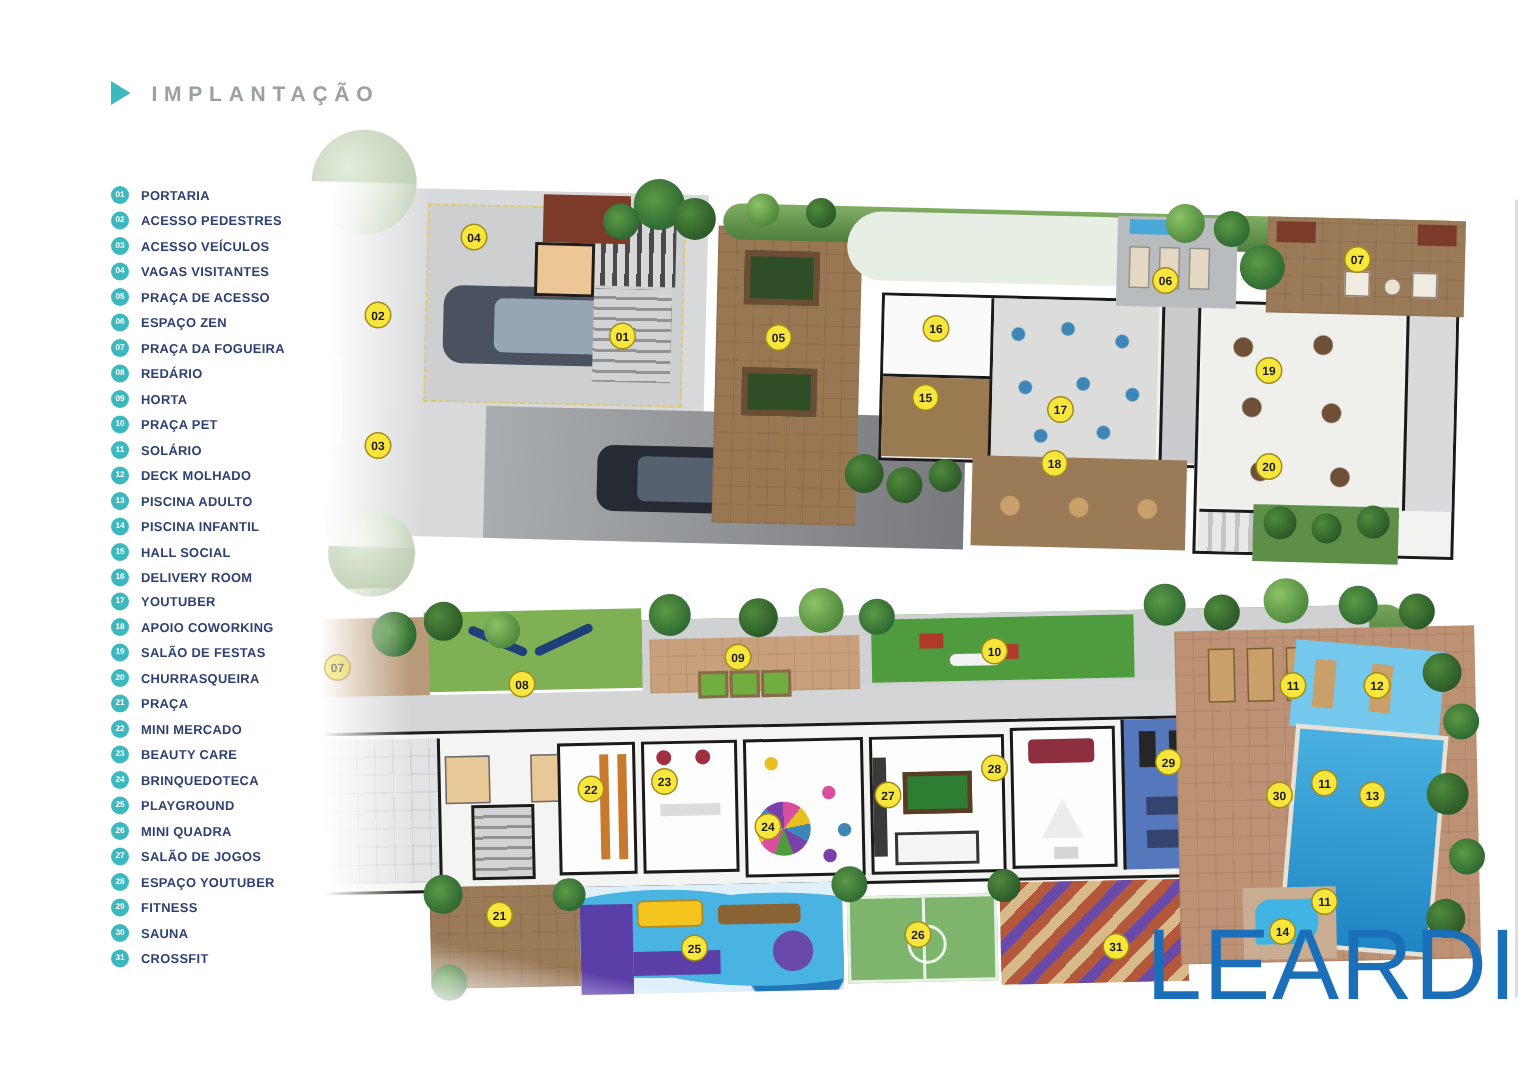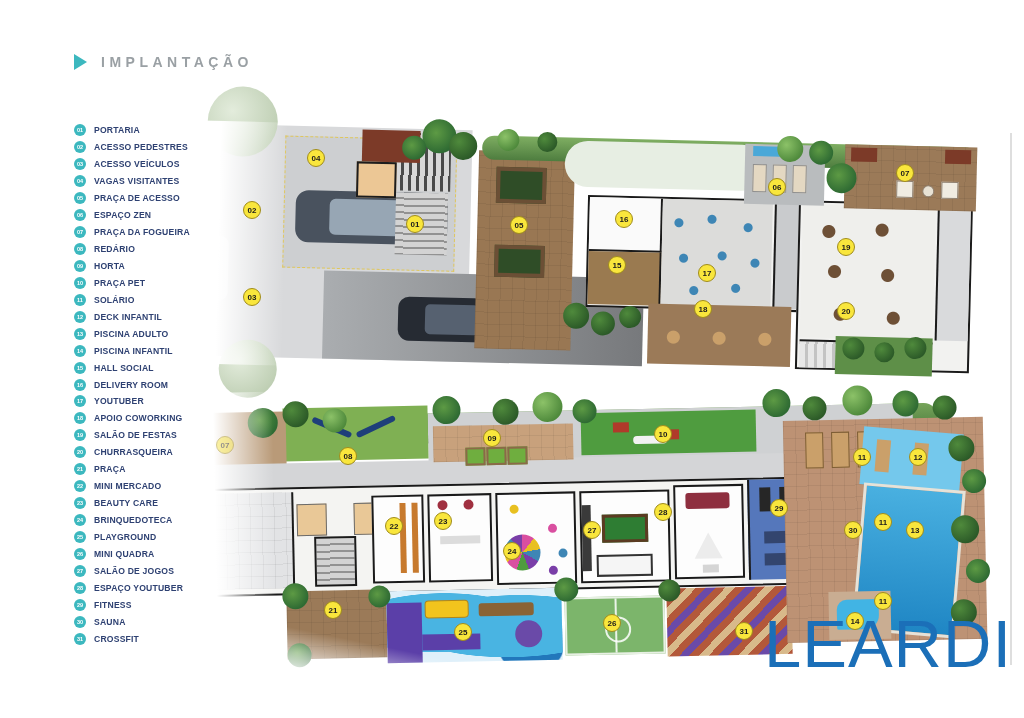--- a/index.html
+++ b/index.html
@@ -128,21 +128,21 @@
     <span class="llabel">PRAÇA PET</span>
   </div>
 
   <div class="lrow">
     <span class="lnum">11</span>
     <span class="llabel">SOLÁRIO</span>
   </div>
 
   <div class="lrow">
     <span class="lnum">12</span>
-    <span class="llabel">DECK INFANTIL</span>
+    <span class="llabel">DECK MOLHADO</span>
   </div>
 
   <div class="lrow">
     <span class="lnum">13</span>
     <span class="llabel">PISCINA ADULTO</span>
   </div>
 
   <div class="lrow">
     <span class="lnum">14</span>
     <span class="llabel">PISCINA INFANTIL</span>

